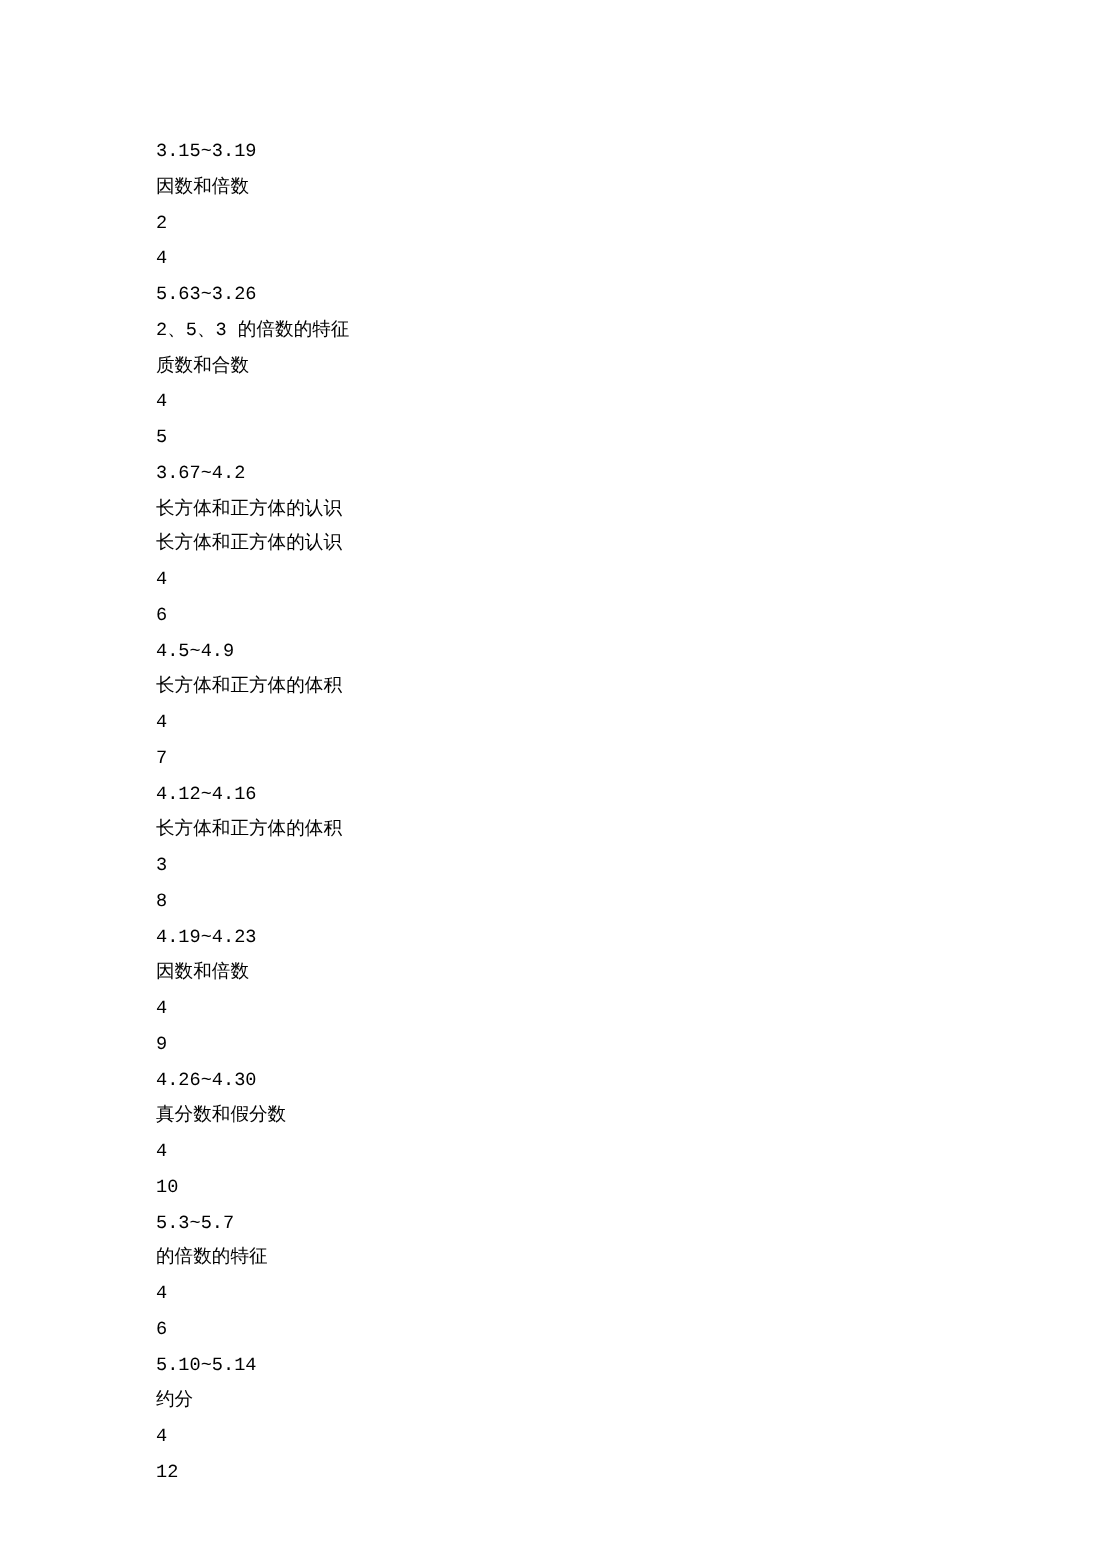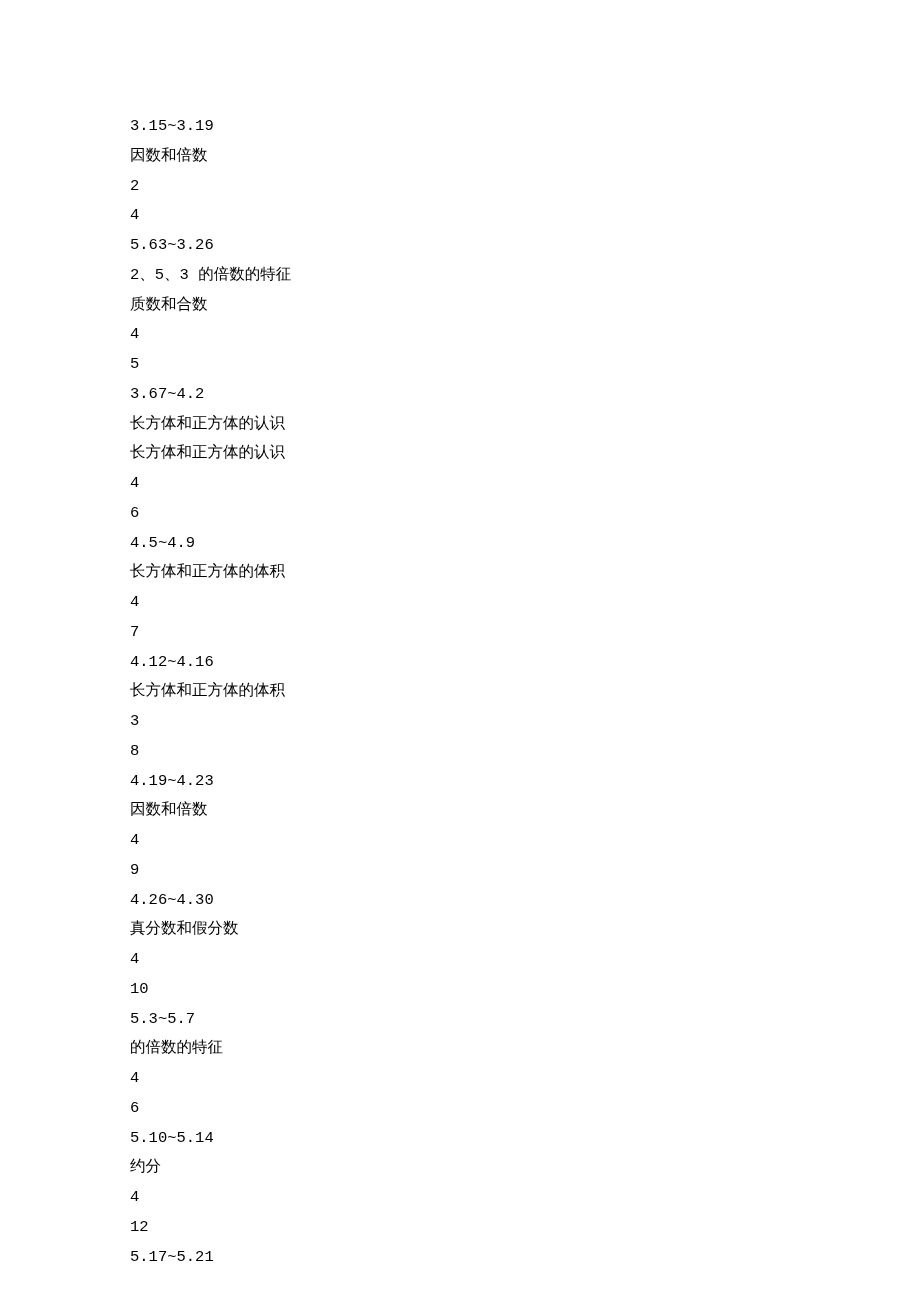--- a/index.html
+++ b/index.html
@@ -57,15 +57,14 @@
   <div class="line">4</div>
   <div class="line">10</div>
   <div class="line">5.3~5.7</div>
   <div class="line">的倍数的特征</div>
   <div class="line">4</div>
   <div class="line">6</div>
   <div class="line">5.10~5.14</div>
   <div class="line">约分</div>
   <div class="line">4</div>
   <div class="line">12</div>
-  <div class="line">5.17~5.21</div>
 
 </div>
 
 </body></html>

